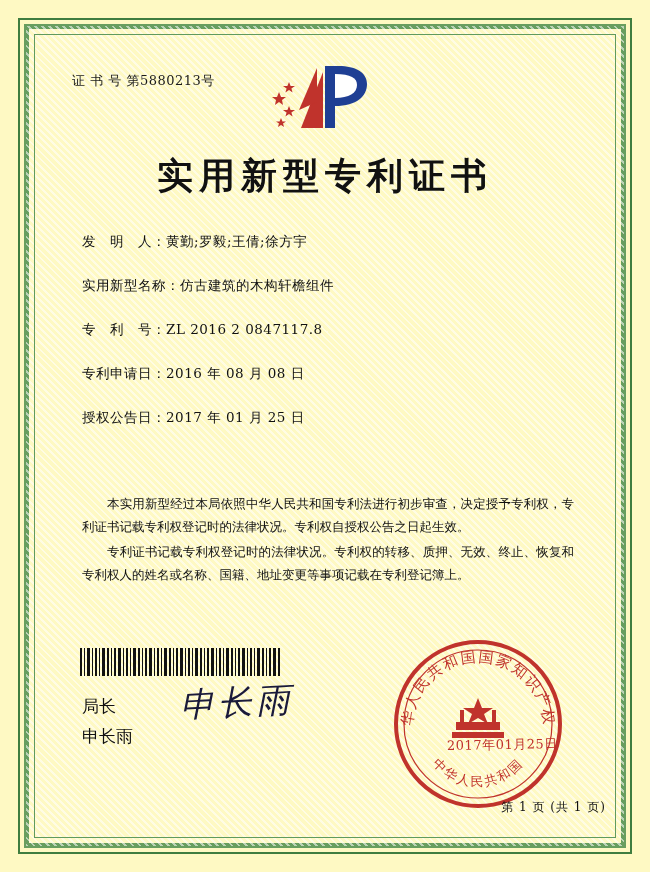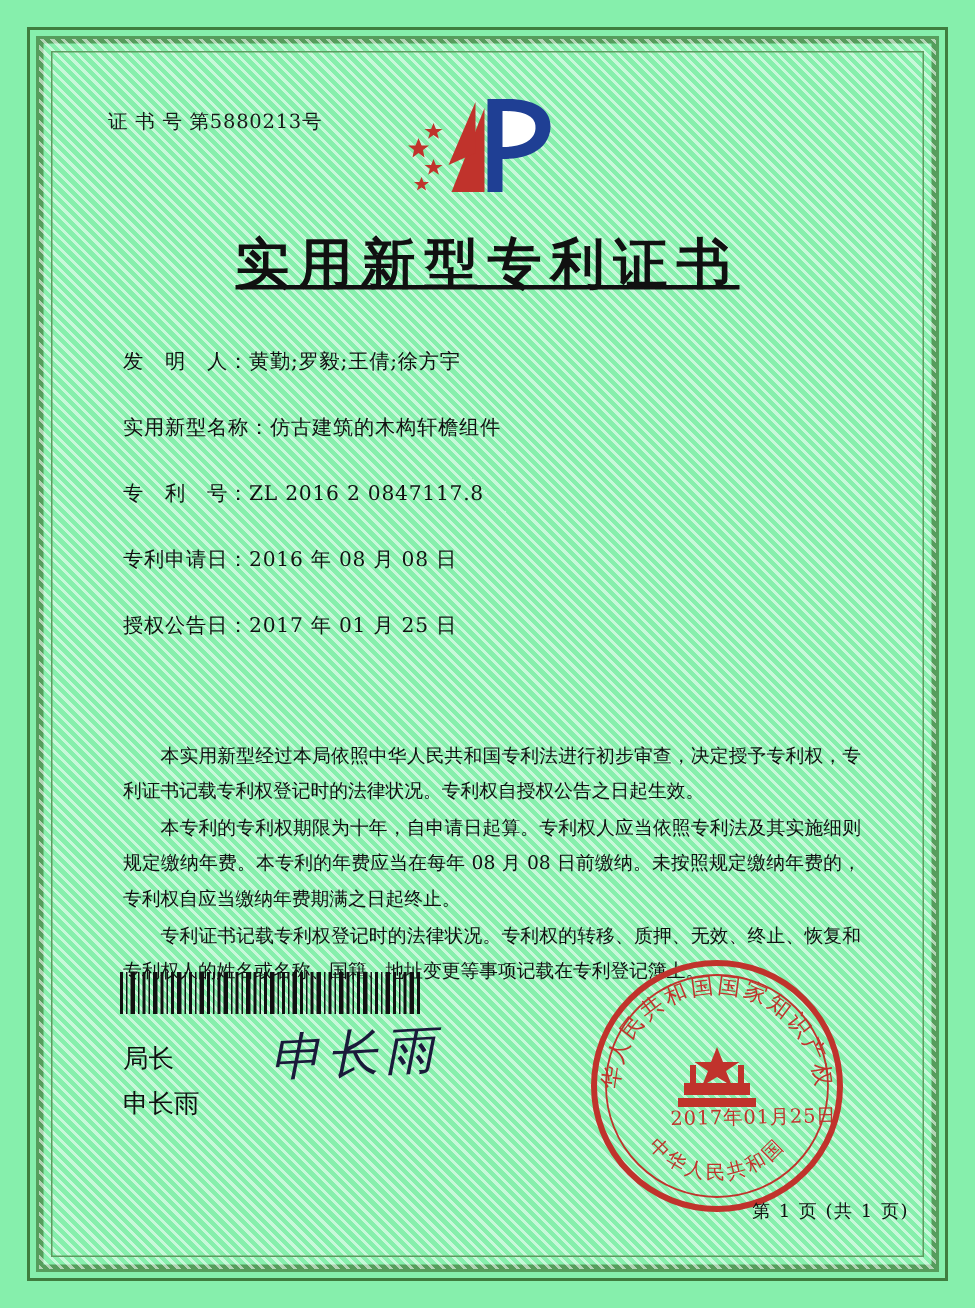--- a/index.html
+++ b/index.html
@@ -10,21 +10,21 @@
     width: 650px;
     height: 872px;
     background: #ffffff;
     font-family: "DejaVu Serif", "Liberation Serif", serif;
     overflow: hidden;
   }
   .page {
     position: relative;
     width: 650px;
     height: 872px;
-    background: #86efac;
+    background: #fef9c3;
     box-sizing: border-box;
   }
   
   .frame-outer {
     position: absolute;
     left: 18px;
     top: 18px;
     right: 18px;
     bottom: 18px;
     border: 2px solid #3f7d3f;
@@ -98,21 +98,20 @@
     position: absolute;
     top: 108px;
     left: 0;
     right: 0;
     text-align: center;
     font-size: 36px;
     font-weight: bold;
     letter-spacing: 6px;
     color: #111;
     font-family: "DejaVu Serif", "Liberation Serif", serif;
-    text-decoration: underline;
   }
 
   .fields {
     position: absolute;
     top: 188px;
     left: 38px;
     right: 30px;
   }
   .field-row {
     font-size: 13.5px;
@@ -247,21 +246,20 @@
       <div class="field-row">
         <span class="field-label">专利申请日：</span><span class="field-value">2016 年 08 月 08 日</span>
       </div>
       <div class="field-row">
         <span class="field-label">授权公告日：</span><span class="field-value">2017 年 01 月 25 日</span>
       </div>
     </div>
 
     <div class="body-text">
       <p>本实用新型经过本局依照中华人民共和国专利法进行初步审查，决定授予专利权，专利证书记载专利权登记时的法律状况。专利权自授权公告之日起生效。</p>
-      <p>本专利的专利权期限为十年，自申请日起算。专利权人应当依照专利法及其实施细则规定缴纳年费。本专利的年费应当在每年 08 月 08 日前缴纳。未按照规定缴纳年费的，专利权自应当缴纳年费期满之日起终止。</p>
       <p>专利证书记载专利权登记时的法律状况。专利权的转移、质押、无效、终止、恢复和专利权人的姓名或名称、国籍、地址变更等事项记载在专利登记簿上。</p>
     </div>
 
     <div class="barcode">
       <svg viewBox="0 0 200 28" width="200" height="28" aria-hidden="true">
         <g fill="#111">
           <rect x="0" y="0" width="2" height="28"></rect>
             <rect x="4" y="0" width="1" height="28"></rect>
           <rect x="7" y="0" width="3" height="28"></rect>
             <rect x="12" y="0" width="1" height="28"></rect>

